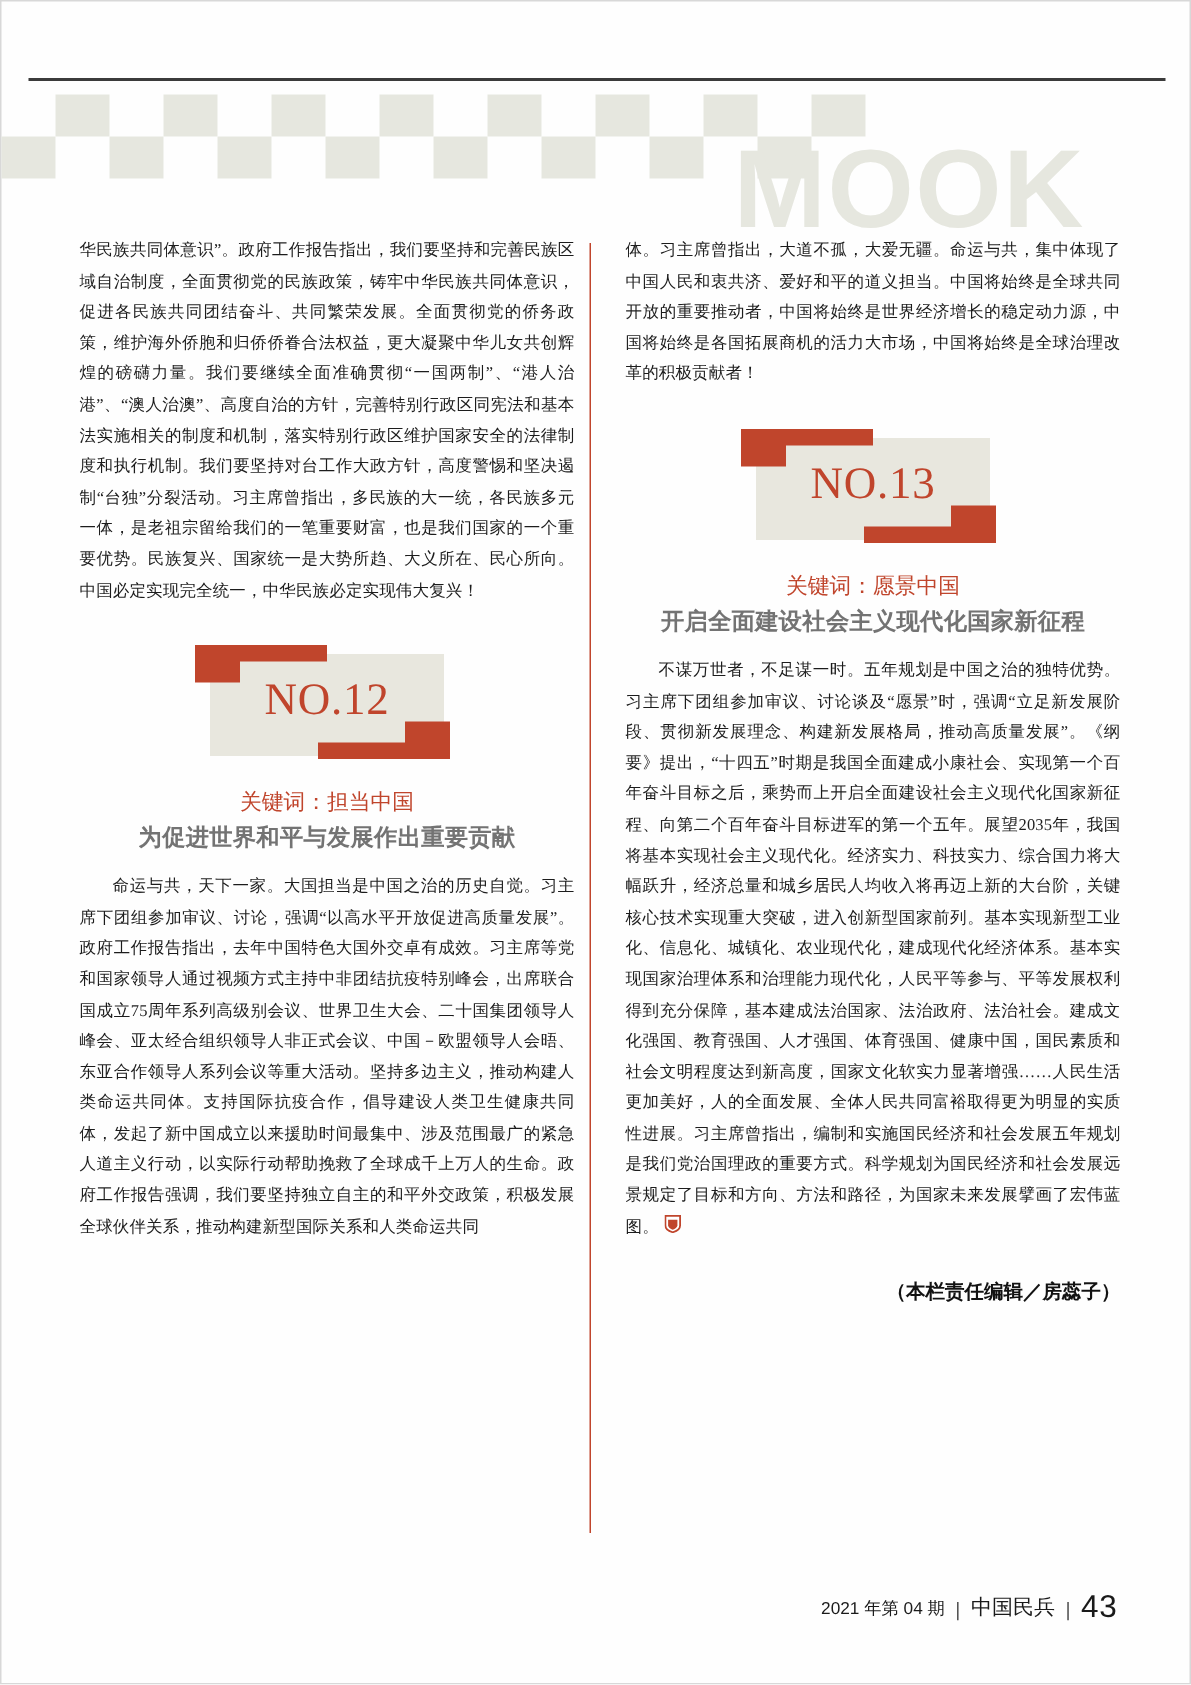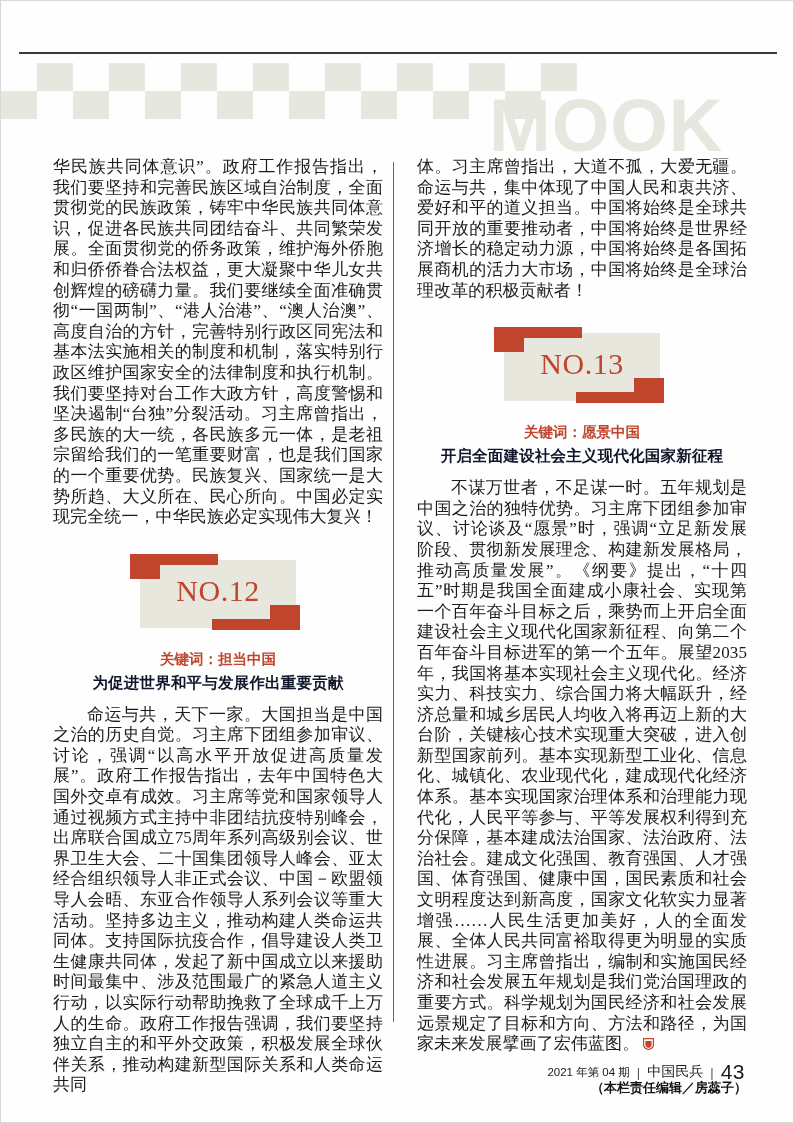--- a/index.html
+++ b/index.html
@@ -90,21 +90,21 @@
     top: 5px;
     width: 1px;
     height: 860px;
     background: #c0452c;
   }
 
   
   p.body {
     margin: 0 0 0 0;
     font-family: "Liberation Serif", "DejaVu Serif", serif;
-    font-size: 17px;
+    font-size: 11px;
     line-height: 20.6px;
     text-align: justify;
     text-justify: inter-ideograph;
     color: #1c1c1c;
     letter-spacing: 0.1px;
   }
   p.body.indent { text-indent: 2em; }
 
   
   .section-block { margin: 26px 0 10px 0; }
@@ -175,30 +175,30 @@
     font-weight: 400;
     color: #c0452c;
     letter-spacing: 0.5px;
   }
 
   .section-kw {
     margin-top: 14px;
     text-align: center;
     font-family: "Liberation Serif", "DejaVu Serif", serif;
     font-size: 14.5px;
-    font-weight: 700;
+    font-weight: 400;
     color: #c0452c;
     line-height: 23px;
   }
   .section-title {
     text-align: center;
     font-family: "Liberation Sans", "DejaVu Sans", sans-serif;
     font-size: 15.5px;
     font-weight: 700;
-    color: #0f172a;
+    color: #737373;
     line-height: 24px;
     letter-spacing: 0.2px;
   }
 
   
   .endmark {
     display: inline-block;
     width: 11px;
     height: 12px;
     margin-left: 4px;

